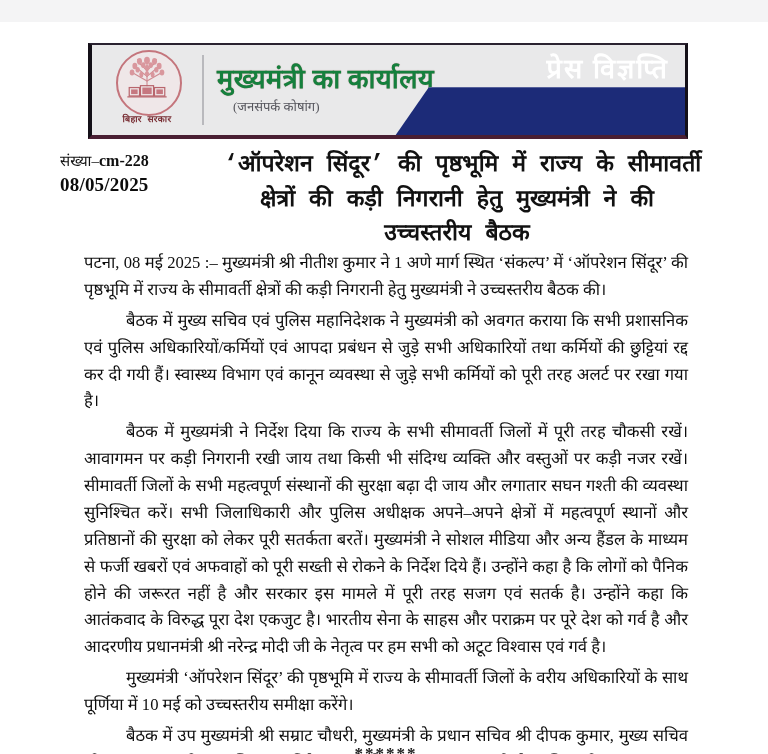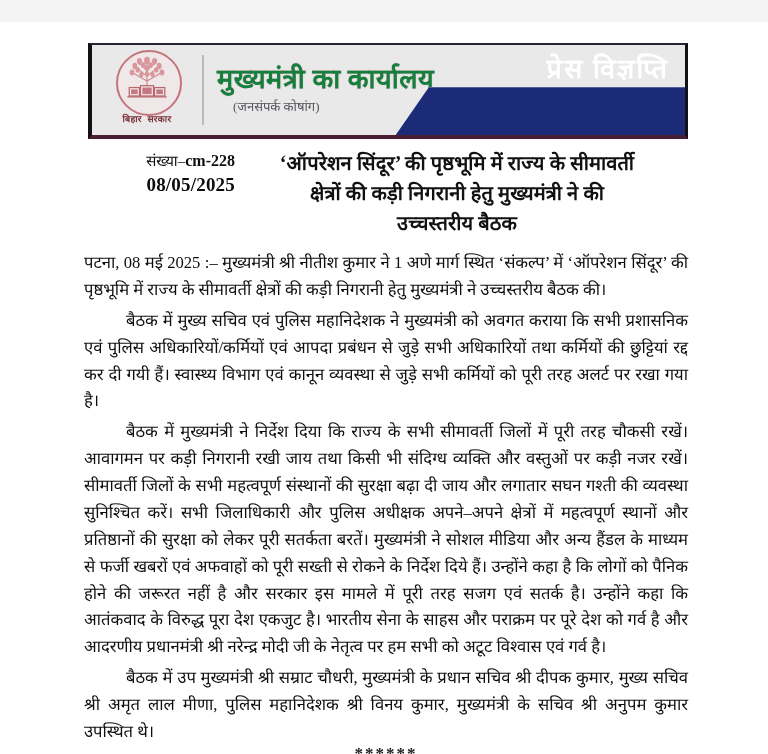--- a/index.html
+++ b/index.html
@@ -143,21 +143,21 @@
     letter-spacing: 2px;
     white-space: nowrap;
   }
 
   
   .meta {
     position: absolute;
     left: 60px;
     top: 128px;
     width: 175px;
-    text-align: right;
+    text-align: left;
     line-height: 1.35;
   }
   .meta-no {
     font-family: "Liberation Serif", serif;
     font-size: 15px;
     color: #101010;
     white-space: nowrap;
   }
   .meta-no b {
     font-size: 16px;
@@ -170,22 +170,22 @@
     letter-spacing: .2px;
   }
 
   
   .headline {
     position: absolute;
     left: 224px;
     top: 126px;
     width: 466px;
     text-align: center;
-    font-family: Liberation Serif, serif;
-    font-size: 20px;
+    font-family: Liberation Mono, monospace;
+    font-size: 23px;
     font-weight: bold;
     color: #111111;
     line-height: 1.5;
     letter-spacing: .1px;
   }
   .headline div { white-space: nowrap; }
 
   
   .body-copy {
     position: absolute;
@@ -296,18 +296,19 @@
   <div class="headline">
     <div>‘ऑपरेशन सिंदूर’ की पृष्ठभूमि में राज्य के सीमावर्ती</div>
     <div>क्षेत्रों की कड़ी निगरानी हेतु मुख्यमंत्री ने की</div>
     <div>उच्चस्तरीय बैठक</div>
   </div>
 
   <div class="body-copy">
     <p class="first">पटना, 08 मई 2025 :– मुख्यमंत्री श्री नीतीश कुमार ने 1 अणे मार्ग स्थित ‘संकल्प’ में ‘ऑपरेशन सिंदूर’ की पृष्ठभूमि में राज्य के सीमावर्ती क्षेत्रों की कड़ी निगरानी हेतु मुख्यमंत्री ने उच्चस्तरीय बैठक की।</p>
     <p>बैठक में मुख्य सचिव एवं पुलिस महानिदेशक ने मुख्यमंत्री को अवगत कराया कि सभी प्रशासनिक एवं पुलिस अधिकारियों/कर्मियों एवं आपदा प्रबंधन से जुड़े सभी अधिकारियों तथा कर्मियों की छुट्टियां रद्द कर दी गयी हैं। स्वास्थ्य विभाग एवं कानून व्यवस्था से जुड़े सभी कर्मियों को पूरी तरह अलर्ट पर रखा गया है।</p>
     <p>बैठक में मुख्यमंत्री ने निर्देश दिया कि राज्य के सभी सीमावर्ती जिलों में पूरी तरह चौकसी रखें। आवागमन पर कड़ी निगरानी रखी जाय तथा किसी भी संदिग्ध व्यक्ति और वस्तुओं पर कड़ी नजर रखें। सीमावर्ती जिलों के सभी महत्वपूर्ण संस्थानों की सुरक्षा बढ़ा दी जाय और लगातार सघन गश्ती की व्यवस्था सुनिश्चित करें। सभी जिलाधिकारी और पुलिस अधीक्षक अपने–अपने क्षेत्रों में महत्वपूर्ण स्थानों और प्रतिष्ठानों की सुरक्षा को लेकर पूरी सतर्कता बरतें। मुख्यमंत्री ने सोशल मीडिया और अन्य हैंडल के माध्यम से फर्जी खबरों एवं अफवाहों को पूरी सख्ती से रोकने के निर्देश दिये हैं। उन्होंने कहा है कि लोगों को पैनिक होने की जरूरत नहीं है और सरकार इस मामले में पूरी तरह सजग एवं सतर्क है। उन्होंने कहा कि आतंकवाद के विरुद्ध पूरा देश एकजुट है। भारतीय सेना के साहस और पराक्रम पर पूरे देश को गर्व है और आदरणीय प्रधानमंत्री श्री नरेन्द्र मोदी जी के नेतृत्व पर हम सभी को अटूट विश्वास एवं गर्व है।</p>
+    <p>मुख्यमंत्री ‘ऑपरेशन सिंदूर’ की पृष्ठभूमि में राज्य के सीमावर्ती जिलों के वरीय अधिकारियों के साथ पूर्णिया में 10 मई को उच्चस्तरीय समीक्षा करेंगे।</p>
     <p>बैठक में उप मुख्यमंत्री श्री सम्राट चौधरी, मुख्यमंत्री के प्रधान सचिव श्री दीपक कुमार, मुख्य सचिव श्री अमृत लाल मीणा, पुलिस महानिदेशक श्री विनय कुमार, मुख्यमंत्री के सचिव श्री अनुपम कुमार उपस्थित थे।</p>
   </div>
 
   <div class="stars">******</div>
 
 </div>
 
 </body></html>

